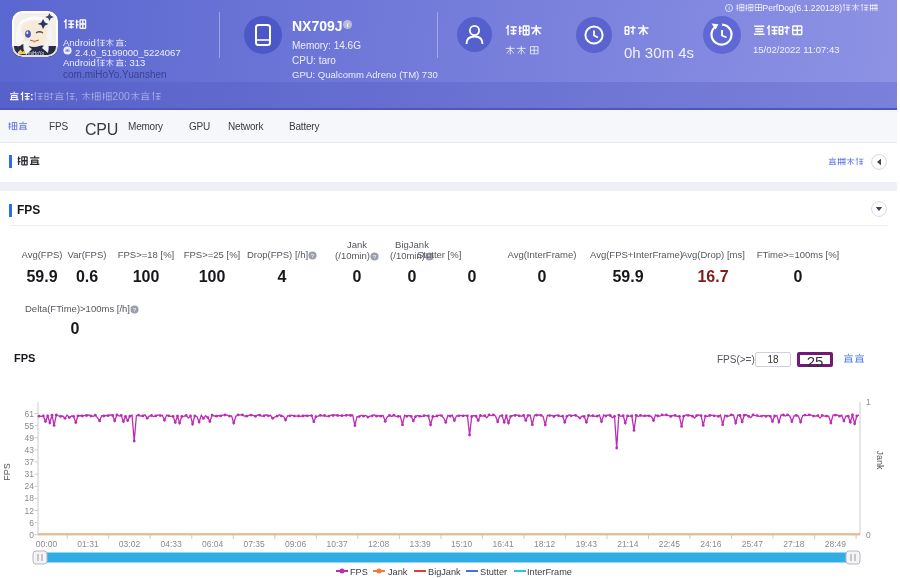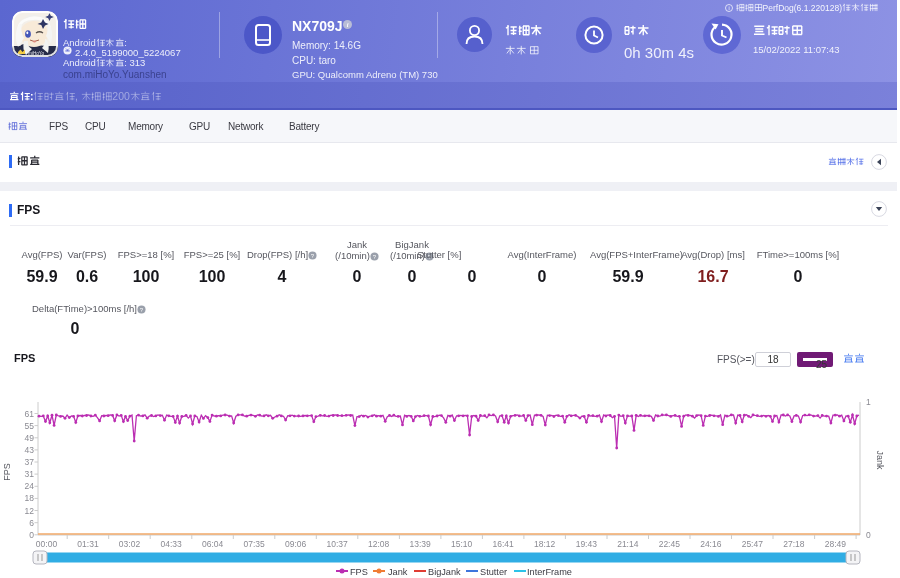--- a/index.html
+++ b/index.html
@@ -173,21 +173,21 @@
       </svg><svg style="width:10.5px;height:10.5px;vertical-align:-0.13em" viewBox="0 0 100 100">
         <path d="M24,8L24,90 M8,34L30,16 M44,24L94,24 M44,52L92,52 M68,24L68,88 M46,76L90,76" stroke="currentColor" stroke-width="8" fill="none"></path>
       </svg></div>
 <div class="abs" style="left:0;top:110px;width:900px;height:33px;background:#f6f7fa;border-bottom:1px solid #e7e8ee"></div>
 <div class="abs" style="left:8px;top:121px;color:#5a68d8;font-size:10px;letter-spacing:-0.2px"><svg style="width:10px;height:10px;vertical-align:-0.13em" viewBox="0 0 100 100">
         <path d="M14,14L14,88 M6,34L30,30 M6,60L30,58 M40,16L90,16 M40,50L90,50 M40,86L90,86 M42,16L42,86 M88,16L88,86 M65,16L65,86" stroke="currentColor" stroke-width="8" fill="none"></path>
       </svg><svg style="width:10px;height:10px;vertical-align:-0.13em" viewBox="0 0 100 100">
         <path d="M50,6L50,20 M10,26L90,26 M22,44L78,44 M22,62L78,62 M10,82L90,82 M23,44L23,82 M77,44L77,82" stroke="currentColor" stroke-width="8" fill="none"></path>
       </svg></div>
 <div class="abs" style="left:49px;top:121px;color:#3a3a42;font-size:10px;letter-spacing:-0.2px">FPS</div>
-<div class="abs" style="left:85px;top:121px;color:#3a3a42;font-size:10px;letter-spacing:-0.2px">CPU</div>
+<div class="abs" style="left:85px;top:121px;color:#3a3a42;font-size:16px;letter-spacing:-0.2px">CPU</div>
 <div class="abs" style="left:128px;top:121px;color:#3a3a42;font-size:10px;letter-spacing:-0.2px">Memory</div>
 <div class="abs" style="left:189px;top:121px;color:#3a3a42;font-size:10px;letter-spacing:-0.2px">GPU</div>
 <div class="abs" style="left:228px;top:121px;color:#3a3a42;font-size:10px;letter-spacing:-0.2px">Network</div>
 <div class="abs" style="left:289px;top:121px;color:#3a3a42;font-size:10px;letter-spacing:-0.2px">Battery</div>
 <div class="abs" style="left:0;top:143px;width:900px;height:39px;background:#fff"></div>
 <div class="abs" style="left:9px;top:155px;width:3px;height:13px;background:#2d6bf5"></div>
 <div class="abs" style="left:17px;top:155px;color:#2b2b33;font-size:11.5px;font-weight:bold"><svg style="width:11.5px;height:11.5px;vertical-align:-0.13em" viewBox="0 0 100 100">
         <path d="M14,14L14,88 M6,34L30,30 M6,60L30,58 M40,16L90,16 M40,50L90,50 M40,86L90,86 M42,16L42,86 M88,16L88,86 M65,16L65,86" stroke="currentColor" stroke-width="11" fill="none"></path>
       </svg><svg style="width:11.5px;height:11.5px;vertical-align:-0.13em" viewBox="0 0 100 100">
         <path d="M50,6L50,20 M10,26L90,26 M22,44L78,44 M22,62L78,62 M10,82L90,82 M23,44L23,82 M77,44L77,82" stroke="currentColor" stroke-width="11" fill="none"></path>
@@ -240,29 +240,29 @@
 <div class="abs" style="left:417px;top:249px;width:110px;text-align:left;color:#55565e;font-size:9.5px;line-height:11px">Stutter [%]</div>
 <div class="abs" style="left:417px;top:268px;width:110px;text-align:center;color:#17171c;font-size:16px;font-weight:bold">0</div>
 <div class="abs" style="left:487px;top:249px;width:110px;text-align:center;color:#55565e;font-size:9.5px;line-height:11px">Avg(InterFrame)</div>
 <div class="abs" style="left:487px;top:268px;width:110px;text-align:center;color:#17171c;font-size:16px;font-weight:bold">0</div>
 <div class="abs" style="left:573px;top:249px;width:110px;text-align:right;color:#55565e;font-size:9.5px;line-height:11px">Avg(FPS+InterFrame)</div>
 <div class="abs" style="left:573px;top:268px;width:110px;text-align:center;color:#17171c;font-size:16px;font-weight:bold">59.9</div>
 <div class="abs" style="left:658px;top:249px;width:110px;text-align:center;color:#55565e;font-size:9.5px;line-height:11px">Avg(Drop) [ms]</div>
 <div class="abs" style="left:658px;top:268px;width:110px;text-align:center;color:#7f1d1d;font-size:16px;font-weight:bold">16.7</div>
 <div class="abs" style="left:743px;top:249px;width:110px;text-align:center;color:#55565e;font-size:9.5px;line-height:11px">FTime&gt;=100ms [%]</div>
 <div class="abs" style="left:743px;top:268px;width:110px;text-align:center;color:#17171c;font-size:16px;font-weight:bold">0</div>
-<div class="abs" style="left:32px;top:303px;color:#55565e;font-size:9.5px">Delta(FTime)&gt;100ms [/h]<svg style="width:9px;height:9px;vertical-align:-1.5px" viewBox="0 0 10 10">
+<div class="abs" style="left:25px;top:303px;color:#55565e;font-size:9.5px">Delta(FTime)&gt;100ms [/h]<svg style="width:9px;height:9px;vertical-align:-1.5px" viewBox="0 0 10 10">
         <circle cx="5" cy="5" r="4.5" fill="#9aa0ab"></circle>
         <text x="5" y="7.3" font-size="6.6" fill="#fff" text-anchor="middle">?</text>
       </svg></div>
 <div class="abs" style="left:40px;top:320px;width:70px;text-align:center;color:#17171c;font-size:16px;font-weight:bold">0</div>
 <div class="abs" style="left:14px;top:352px;color:#17171d;font-size:11px;font-weight:bold">FPS</div>
 <div class="abs" style="left:717px;top:354px;color:#55565e;font-size:10px">FPS(&gt;=)</div>
 <div class="abs" style="left:755px;top:351.5px;width:36px;height:15px;border:1px solid #cfd0d8;border-radius:2px;text-align:center;font-size:10px;color:#333;line-height:13px">18</div>
-<div class="abs" style="left:797px;top:351.5px;width:36px;height:15px;border:6px solid #701a75;border-radius:2px;text-align:right;font-size:10px;color:#333;line-height:13px">25</div>
+<div class="abs" style="left:797px;top:351.5px;width:36px;height:15px;border:3px solid #701a75;border-radius:2px;text-align:center;font-size:15px;color:#333;line-height:13px">25</div>
 <div class="abs" style="left:843px;top:353px;color:#4a7df0;font-size:11px;text-decoration:underline"><svg style="width:11px;height:11px;vertical-align:-0.13em" viewBox="0 0 100 100">
         <path d="M50,6L50,20 M10,26L90,26 M22,44L78,44 M22,62L78,62 M10,82L90,82 M23,44L23,82 M77,44L77,82" stroke="currentColor" stroke-width="8" fill="none"></path>
       </svg><svg style="width:11px;height:11px;vertical-align:-0.13em" viewBox="0 0 100 100">
         <path d="M50,6L50,20 M10,26L90,26 M22,44L78,44 M22,62L78,62 M10,82L90,82 M23,44L23,82 M77,44L77,82" stroke="currentColor" stroke-width="8" fill="none"></path>
       </svg></div>
 <svg class="abs" style="left:0;top:0" width="900" height="578" viewBox="0 0 900 578">
 <line x1="38" y1="402" x2="38" y2="535" stroke="#ccc" stroke-width="1"></line>
 <line x1="860" y1="402" x2="860" y2="535" stroke="#ccc" stroke-width="1"></line>
 <line x1="38" y1="535" x2="860" y2="535" stroke="#ccc" stroke-width="1"></line>
 <text x="34" y="416.5" text-anchor="end" font-size="8.5" fill="#8a8a92">61</text>

